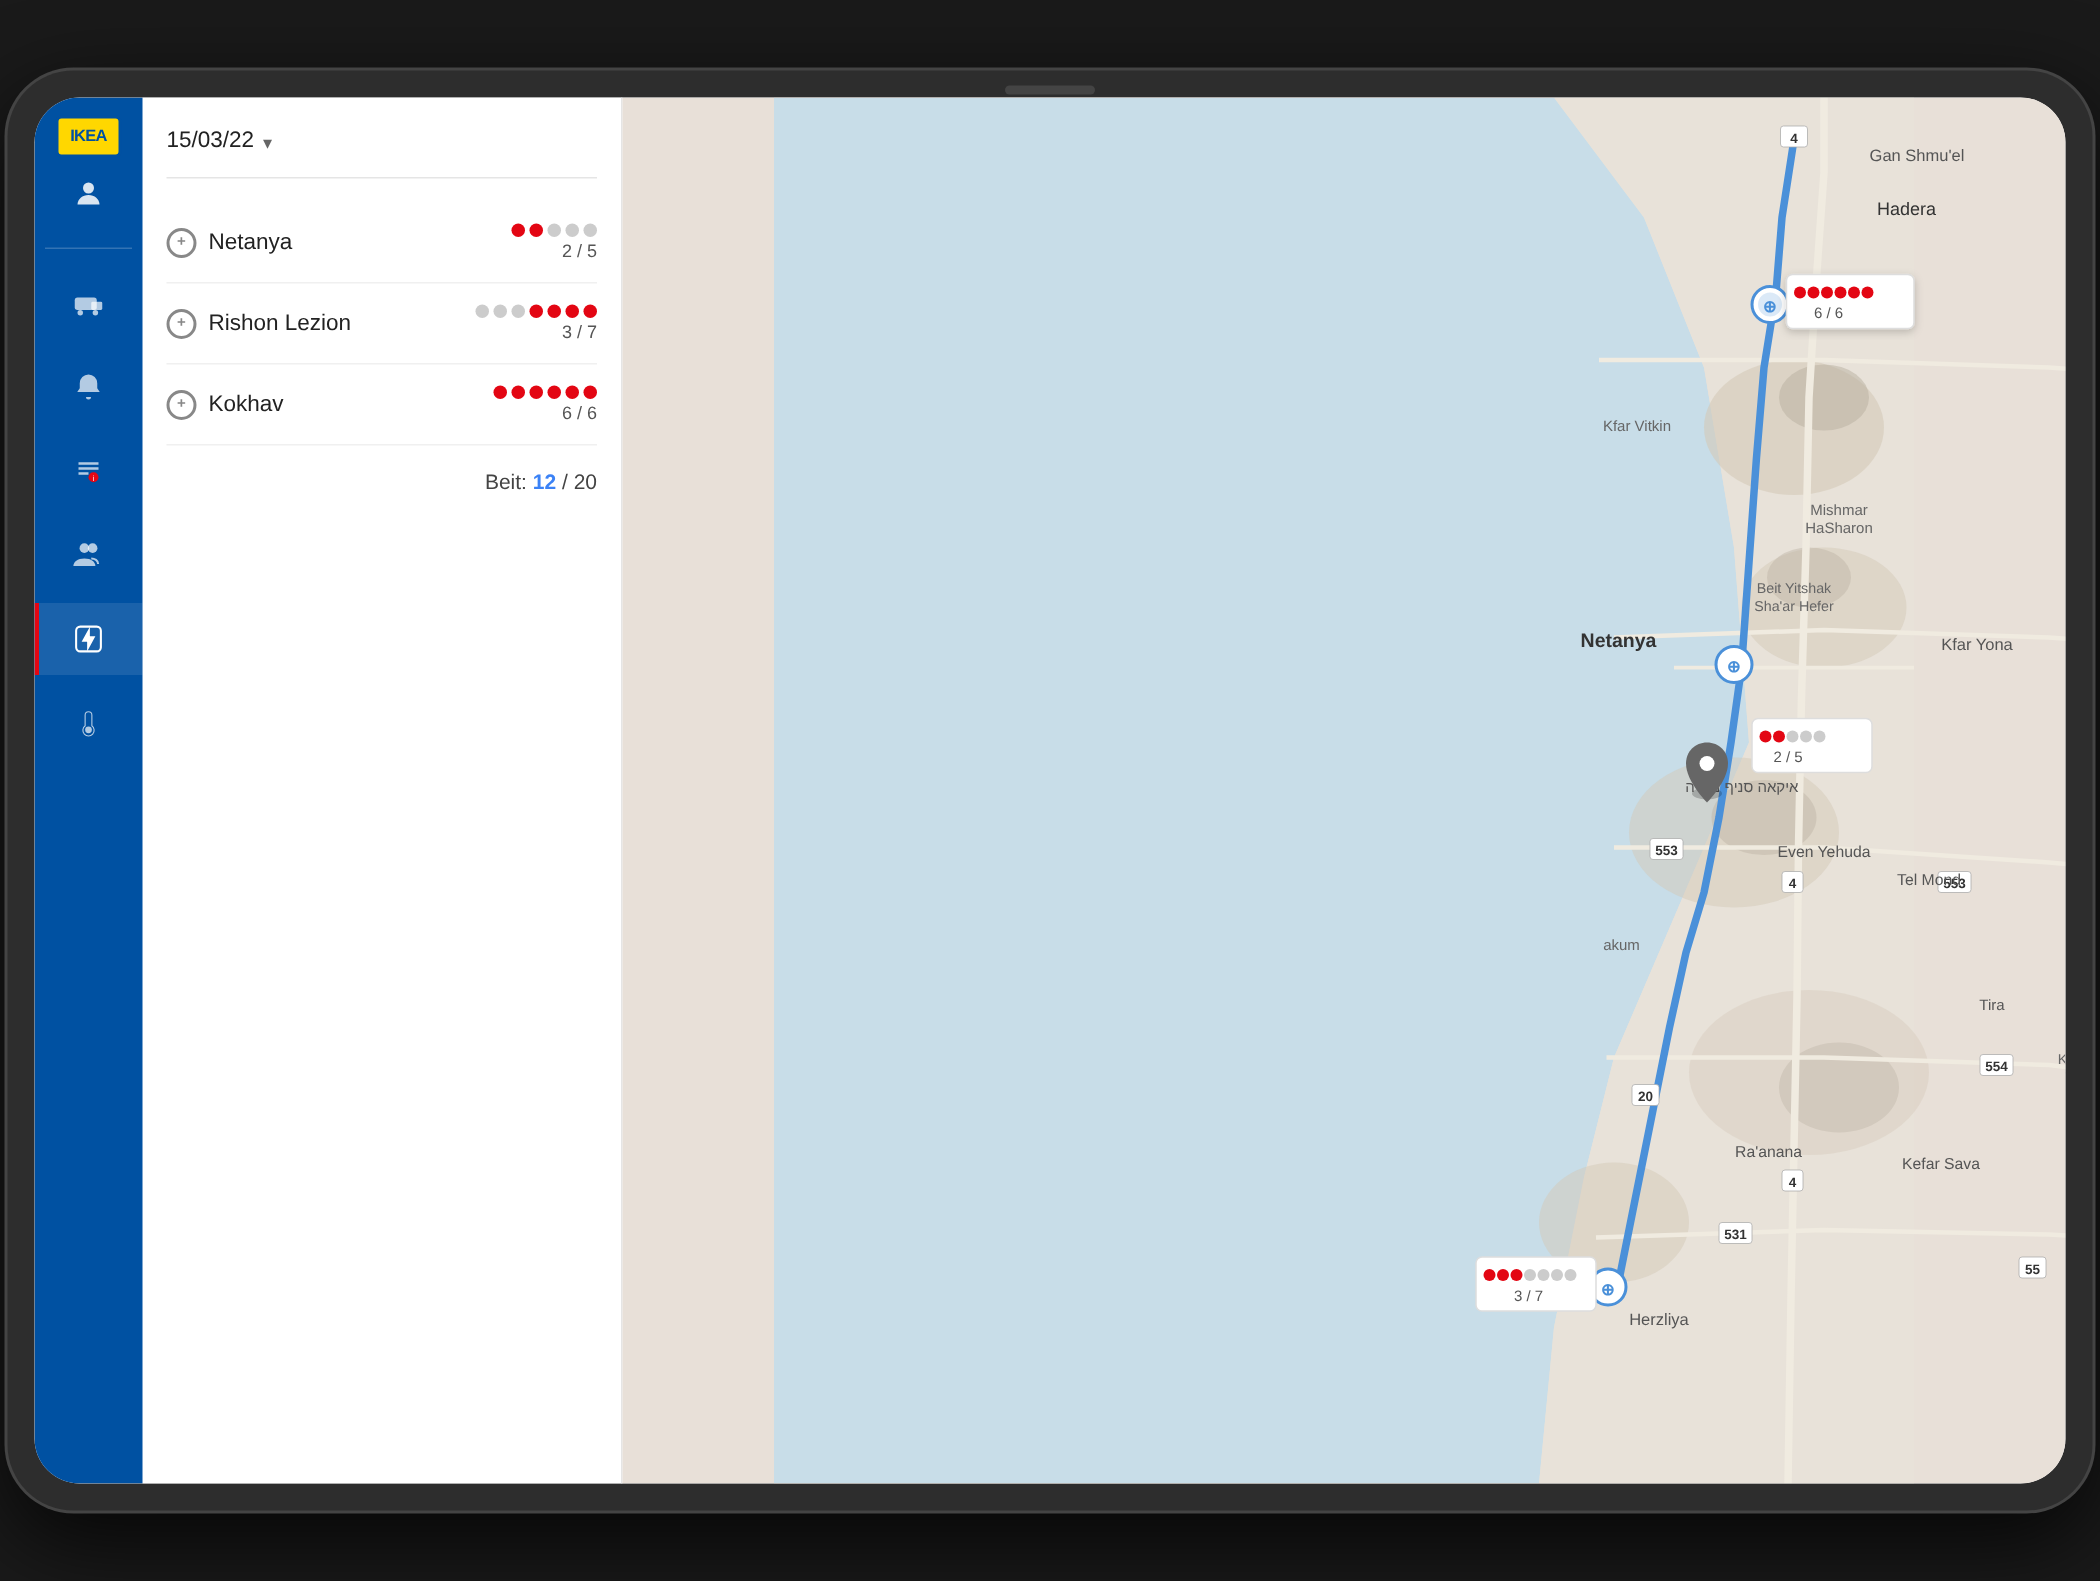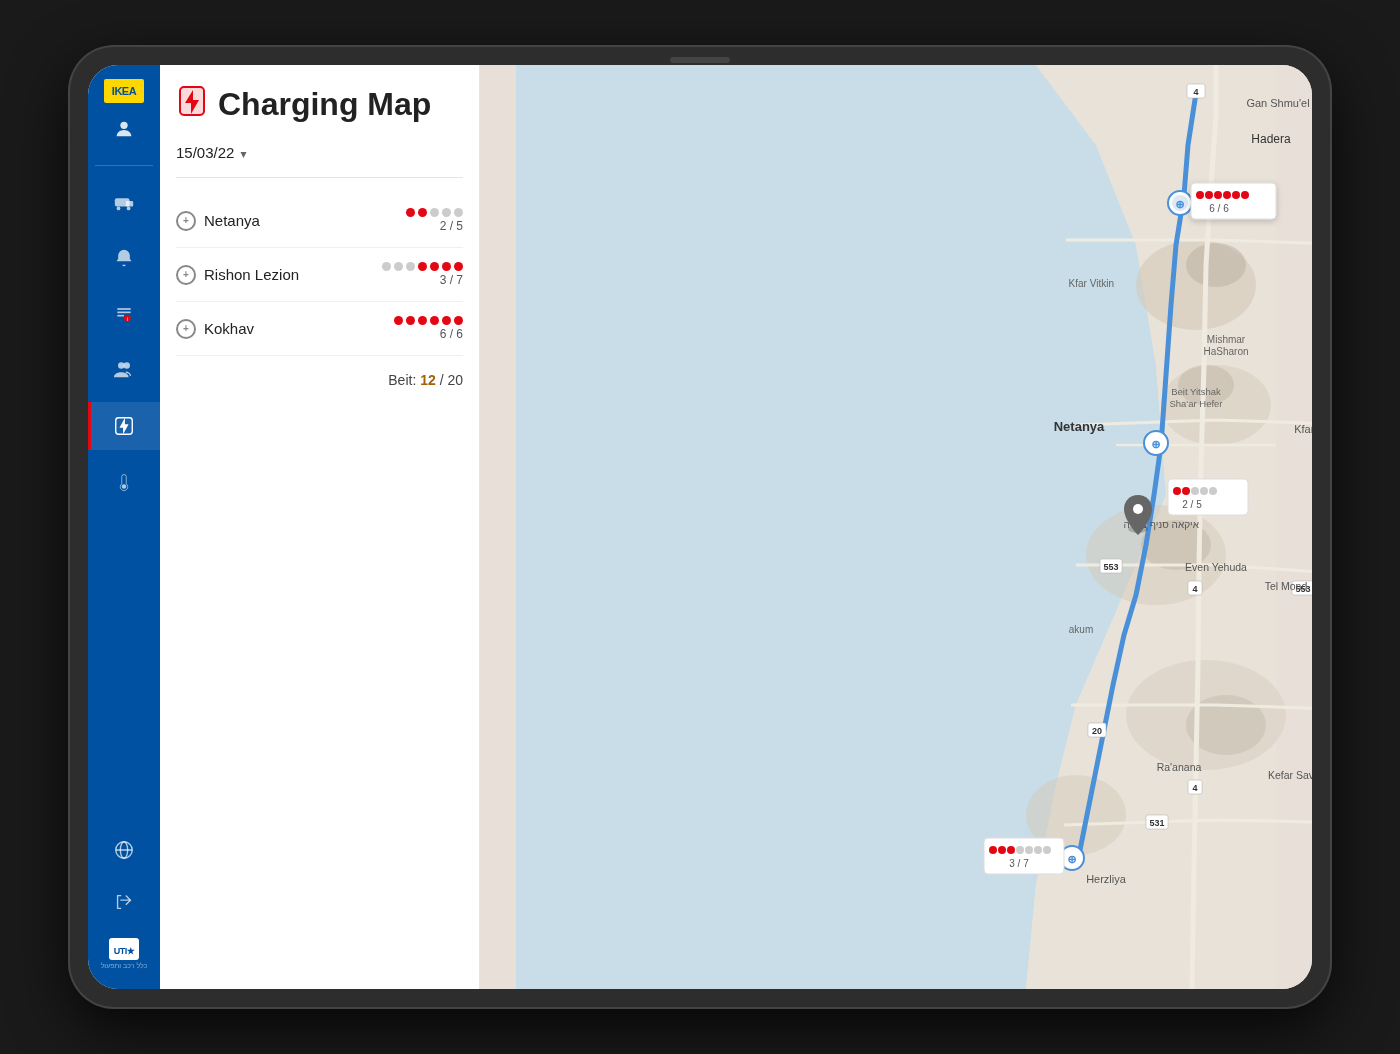--- a/index.html
+++ b/index.html
@@ -6,21 +6,21 @@
     body {
       background: #1a1a1a;
       display: flex;
       justify-content: center;
       align-items: center;
       min-height: 100vh;
       font-family: -apple-system, BlinkMacSystemFont, 'Segoe UI', sans-serif;
     }
 
     .tablet-frame {
-      width: 1260px;
+      width: 1390px;
       height: 960px;
       background: #2d2d2d;
       border-radius: 44px;
       padding: 18px;
       box-shadow: 0 0 0 2px #444, 0 20px 60px rgba(0,0,0,0.8);
       position: relative;
     }
 
     .tablet-frame::before {
       content: '';
@@ -228,21 +228,21 @@
 
     .total-row {
       margin-top: 16px;
       text-align: right;
       font-size: 14px;
       color: #444;
     }
 
     .total-number {
       font-weight: 700;
-      color: #a16207;
+      color: #3b82f6;
     }
 
     
     .map-container {
       flex: 1;
       position: relative;
       overflow: hidden;
       background: #e8e0d8;
     }
 
@@ -354,59 +354,23 @@
         <div class="nav-item">
           <div class="nav-icon">
             <svg width="18" height="22" viewBox="0 0 24 24" fill="rgba(255,255,255,0.7)">
               <path d="M12 2a3 3 0 0 0-3 3v9.5a5 5 0 1 0 6 0V5a3 3 0 0 0-3-3z" stroke="rgba(255,255,255,0.7)" stroke-width="1" fill="none"></path>
               <circle cx="12" cy="18" r="3" fill="rgba(255,255,255,0.7)"></circle>
             </svg>
           </div>
         </div>
       </div>
 
-      <div class="sidebar-bottom">
-        <div class="nav-item">
-          <div class="nav-icon">
-            <svg width="22" height="22" viewBox="0 0 24 24" fill="none" stroke="rgba(255,255,255,0.7)" stroke-width="1.5">
-              <circle cx="12" cy="12" r="9"></circle>
-              <ellipse cx="12" cy="12" rx="4" ry="9"></ellipse>
-              <line x1="3" y1="12" x2="21" y2="12"></line>
-            </svg>
-          </div>
-        </div>
-        <div class="nav-item">
-          <div class="nav-icon">
-            <svg width="22" height="22" viewBox="0 0 24 24" fill="none" stroke="rgba(255,255,255,0.7)" stroke-width="1.5">
-              <path d="M14 15l5-5-5-5"></path>
-                <line x1="19" y1="10" x2="8" y2="10"></line>
-              <path d="M9 19H5V5h4"></path>
-            </svg>
-          </div>
-        </div>
-        <div style="margin-top:8px; text-align:center;">
-          <div style="background:white; border-radius:3px; padding:2px 5px; display:inline-block;">
-            <span style="font-size:9px; font-weight:900; color:#0051a2; letter-spacing:-0.5px;">UTI★</span>
-          </div>
-          <div style="font-size:7px; color:rgba(255,255,255,0.5); margin-top:2px; text-align:center;">כלל רכב ותפעול</div>
-        </div>
-      </div>
     </div>
 
     <div class="panel">
-      <div class="panel-header">
-        <div class="charging-icon">
-          <svg width="32" height="32" viewBox="0 0 32 32">
-            <rect x="4" y="2" width="24" height="28" rx="4" fill="#e30613" opacity="0.15"></rect>
-            <rect x="4" y="2" width="24" height="28" rx="4" fill="none" stroke="#e30613" stroke-width="2"></rect>
-            <path d="M17 5v10h6l-8 14V18H9z" fill="#e30613"></path>
-          </svg>
-        </div>
-        <h1 class="panel-title">Charging Map</h1>
-      </div>
 
       <div class="date-row">
         <span class="date-text">15/03/22</span>
         <span class="chevron-down">▾</span>
       </div>
 
       <div class="location-list">
 
         <div class="location-item">
           <div class="location-left">

